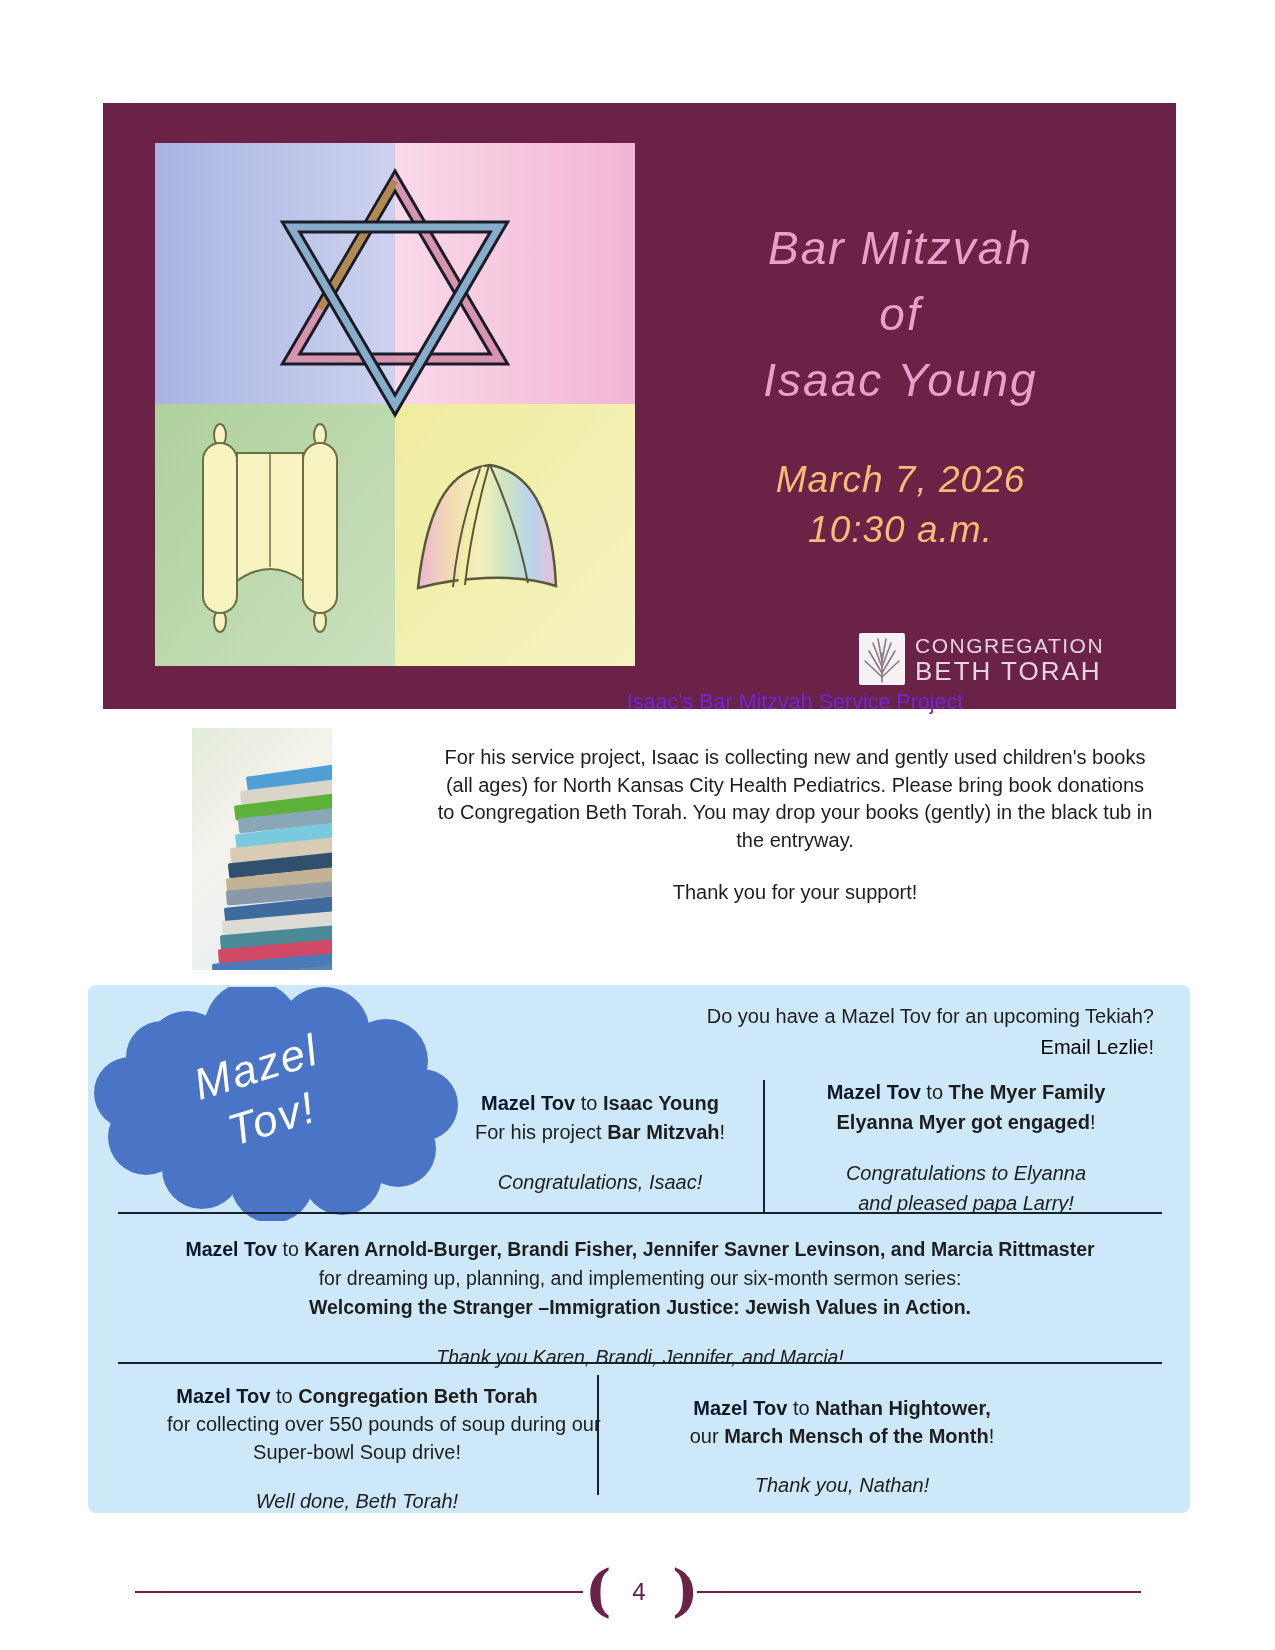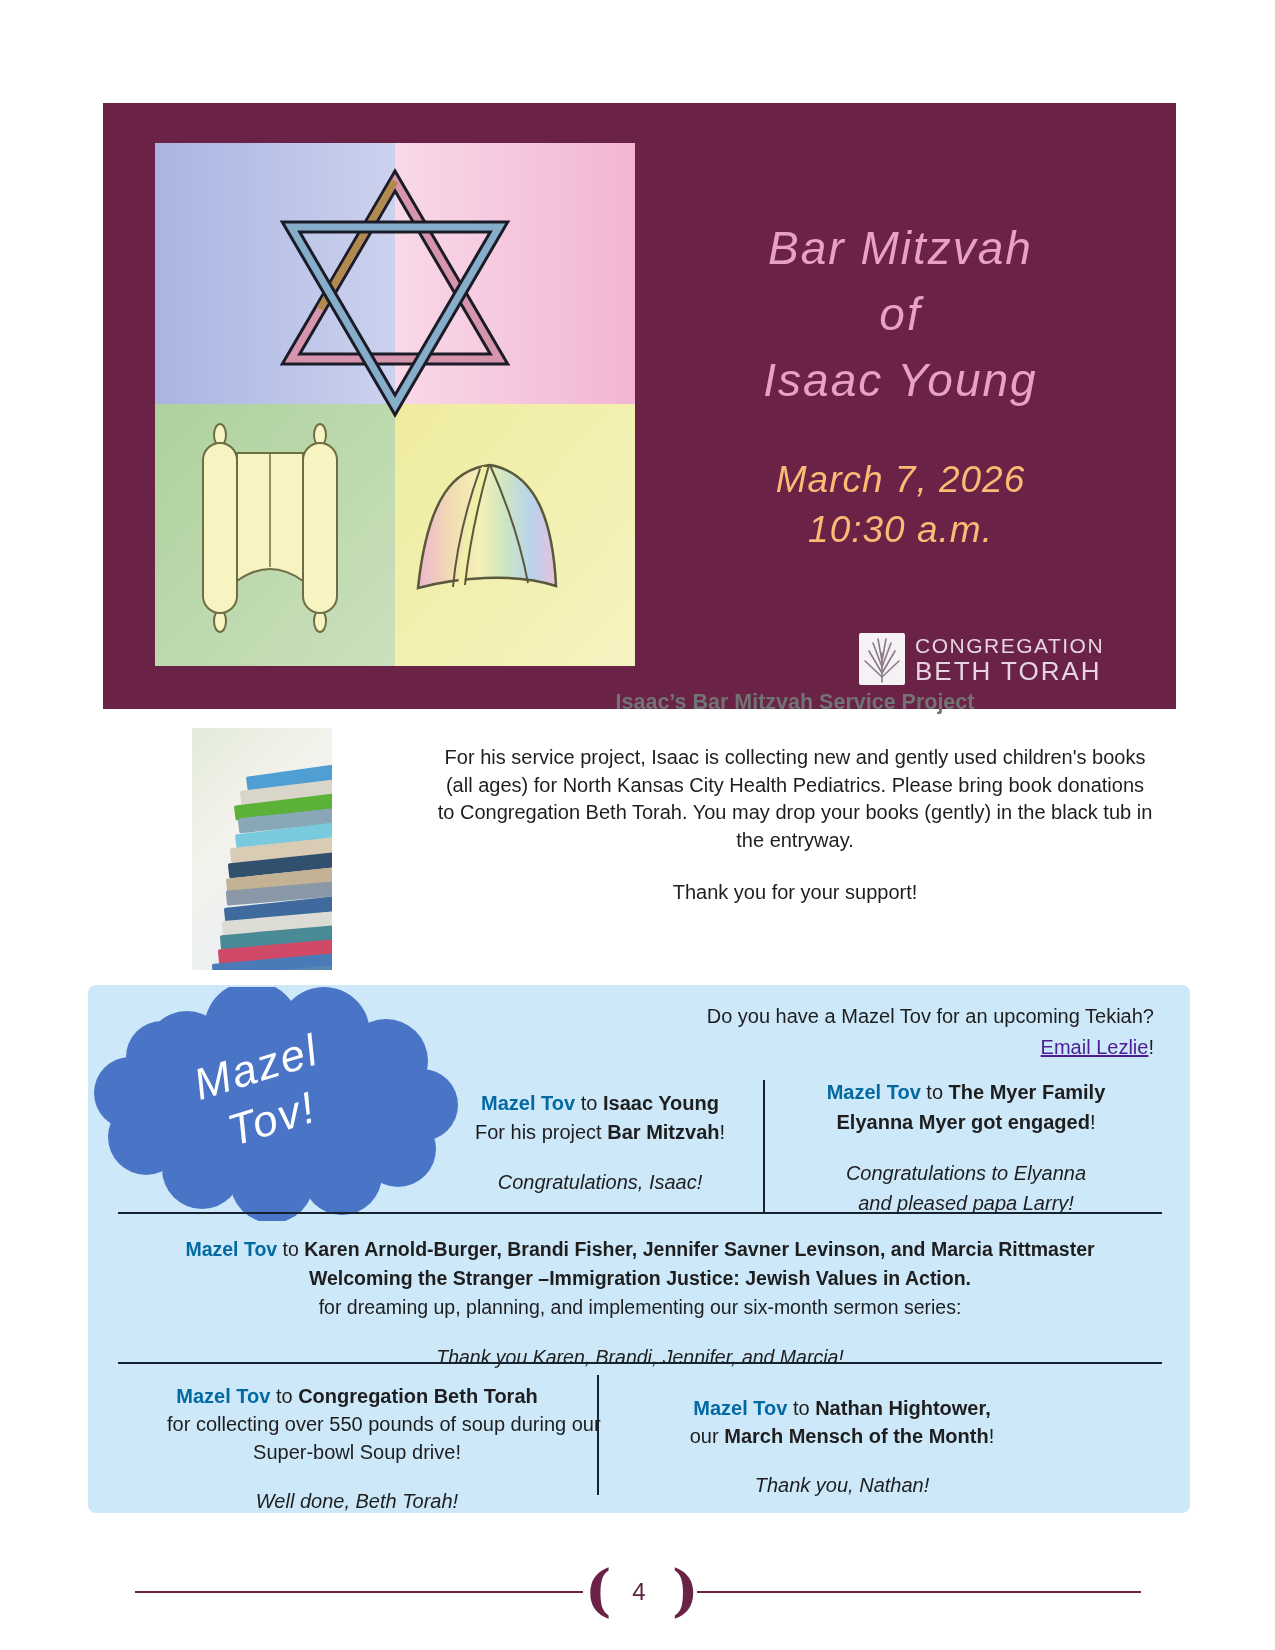--- a/index.html
+++ b/index.html
@@ -18,47 +18,47 @@
     position:absolute;left:525px;top:352px;width:545px;text-align:center;
     color:#fdba74;font-style:italic;font-size:37px;line-height:50px;letter-spacing:1px;
   }
   .logo{position:absolute;left:756px;top:528px;width:270px;height:62px;}
   .logo-iconbox{position:absolute;left:0;top:2px;width:46px;height:52px;background:#f5f1f4;border-radius:2px;}
   .logo-text{position:absolute;left:56px;top:3px;color:#e6d4e2;}
   .logo-line1{font-size:21px;letter-spacing:1.5px;line-height:24px;font-weight:400;}
   .logo-line2{font-size:26px;letter-spacing:2px;line-height:27px;font-weight:400;}
   
   .service{position:absolute;left:435px;top:690px;width:720px;text-align:center;}
-  .service-title{font-size:21.5px;font-weight:bold;color:#737373;}
+  .service-title{font-size:21.5px;font-weight:normal;color:#6d28d9;}
   .service-body{margin-top:29px;font-size:20px;line-height:27.5px;}
   .service-thanks{margin-top:27px;font-size:20px;}
   .books{position:absolute;left:192px;top:728px;width:140px;height:242px;overflow:hidden;
     background:linear-gradient(135deg,#e3ecda 0%,#f4f2ec 38%,#eef1f0 60%,#dfe9ef 100%);}
   .spine{position:absolute;right:-6px;height:15px;border-radius:2px;transform-origin:100% 50%;}
   
   .mazel{position:absolute;left:88px;top:985px;width:1102px;height:528px;background:#cde8f9;border-radius:8px;}
   .cloud{position:absolute;left:4px;top:2px;width:366px;height:234px;}
   .cloud-text{
     position:absolute;left:72px;top:52px;width:200px;transform:rotate(-17deg);
     color:#ffffff;font-style:italic;font-size:44px;line-height:54px;text-align:center;letter-spacing:2px;
   }
   .intro{position:absolute;left:366px;top:16px;width:700px;text-align:right;font-size:20px;line-height:31px;}
-  .intro a{color:#4c1d95;text-decoration:underline;cursor:pointer;}
+  .intro a{color:#000000;cursor:pointer;}
   .col-isaac{position:absolute;left:327px;top:104px;width:370px;text-align:center;font-size:20px;line-height:29px;}
   .col-myer{position:absolute;left:703px;top:92px;width:350px;text-align:center;font-size:20px;line-height:30px;}
   .vdiv1{position:absolute;left:675px;top:95px;width:2px;height:133px;background:#16222e;}
   .hdiv1{position:absolute;left:30px;top:227px;width:1044px;height:2px;background:#16222e;}
   .row-sermon{position:absolute;left:51px;top:250px;width:1002px;text-align:center;font-size:19.5px;line-height:29px;}
   .hdiv2{position:absolute;left:30px;top:377px;width:1044px;height:2px;background:#16222e;}
   .col-soup{position:absolute;left:79px;top:397px;width:380px;text-align:center;font-size:20px;line-height:28px;}
   .col-mensch{position:absolute;left:569px;top:409px;width:370px;text-align:center;font-size:20px;line-height:28px;}
   .vdiv2{position:absolute;left:509px;top:390px;width:2px;height:120px;background:#16222e;}
   .rline{white-space:nowrap;}
   .mt{margin-top:21px;}
-  .s-blue{color:#0369a1;font-weight:700;}
+  .s-blue{color:#0f172a;font-weight:700;}
   .s-b{font-weight:700;}
   .s-i{font-style:italic;}
   .s-n{}
   
   .footer{position:absolute;left:0;top:1560px;width:1275px;height:72px;}
   .fline{position:absolute;top:31px;height:2px;background:#6a2347;}
   .fline-left{left:135px;width:448px;}
   .fline-right{left:697px;width:444px;}
   .fbracket{
     position:absolute;top:-3px;color:#6a2347;font-family:"DejaVu Serif",serif;
@@ -231,22 +231,22 @@
   <div class="col-myer">
       <div class="rline"><span class="s-blue">Mazel Tov</span><span class="s-n"> to </span><span class="s-b">The Myer Family</span></div>
       <div class="rline"><span class="s-b">Elyanna Myer got engaged</span><span class="s-n">!</span></div>
       <div class="rline mt"><span class="s-i">Congratulations to Elyanna</span></div>
       <div class="rline"><span class="s-i">and pleased papa Larry!</span></div>
     </div>
 
   <div class="hdiv1"></div>
   <div class="row-sermon">
       <div class="rline"><span class="s-blue">Mazel Tov</span><span class="s-n"> to </span><span class="s-b">Karen Arnold-Burger, Brandi Fisher, Jennifer Savner Levinson, and Marcia Rittmaster</span></div>
+      <div class="rline"><span class="s-n">for dreaming up, planning, and implementing our six-month sermon series:</span></div>
       <div class="rline"><span class="s-b">Welcoming the Stranger –Immigration Justice: Jewish Values in Action.</span></div>
-      <div class="rline"><span class="s-n">for dreaming up, planning, and implementing our six-month sermon series:</span></div>
       <div class="rline mt"><span class="s-i">Thank you Karen, Brandi, Jennifer, and Marcia!</span></div>
     </div>
   <div class="hdiv2"></div>
 
   <div class="col-soup">
       <div class="rline"><span class="s-blue">Mazel Tov</span><span class="s-n"> to </span><span class="s-b">Congregation Beth Torah</span></div>
       <div class="rline"><span class="s-n">for collecting over 550 pounds of soup during our</span></div>
       <div class="rline"><span class="s-n">Super-bowl Soup drive!</span></div>
       <div class="rline mt"><span class="s-i">Well done, Beth Torah!</span></div>
     </div>

